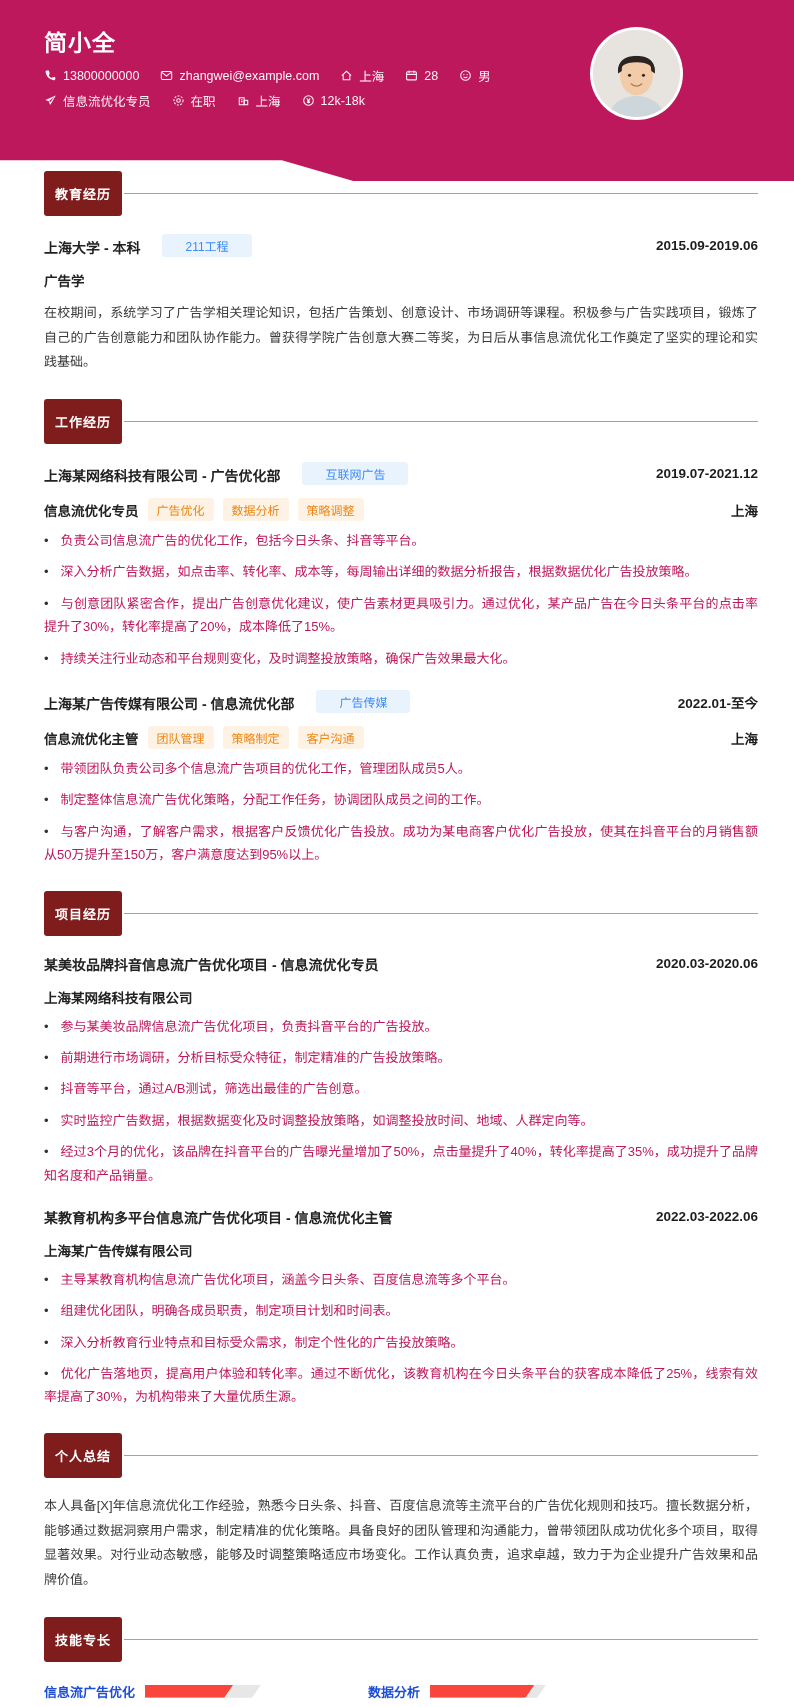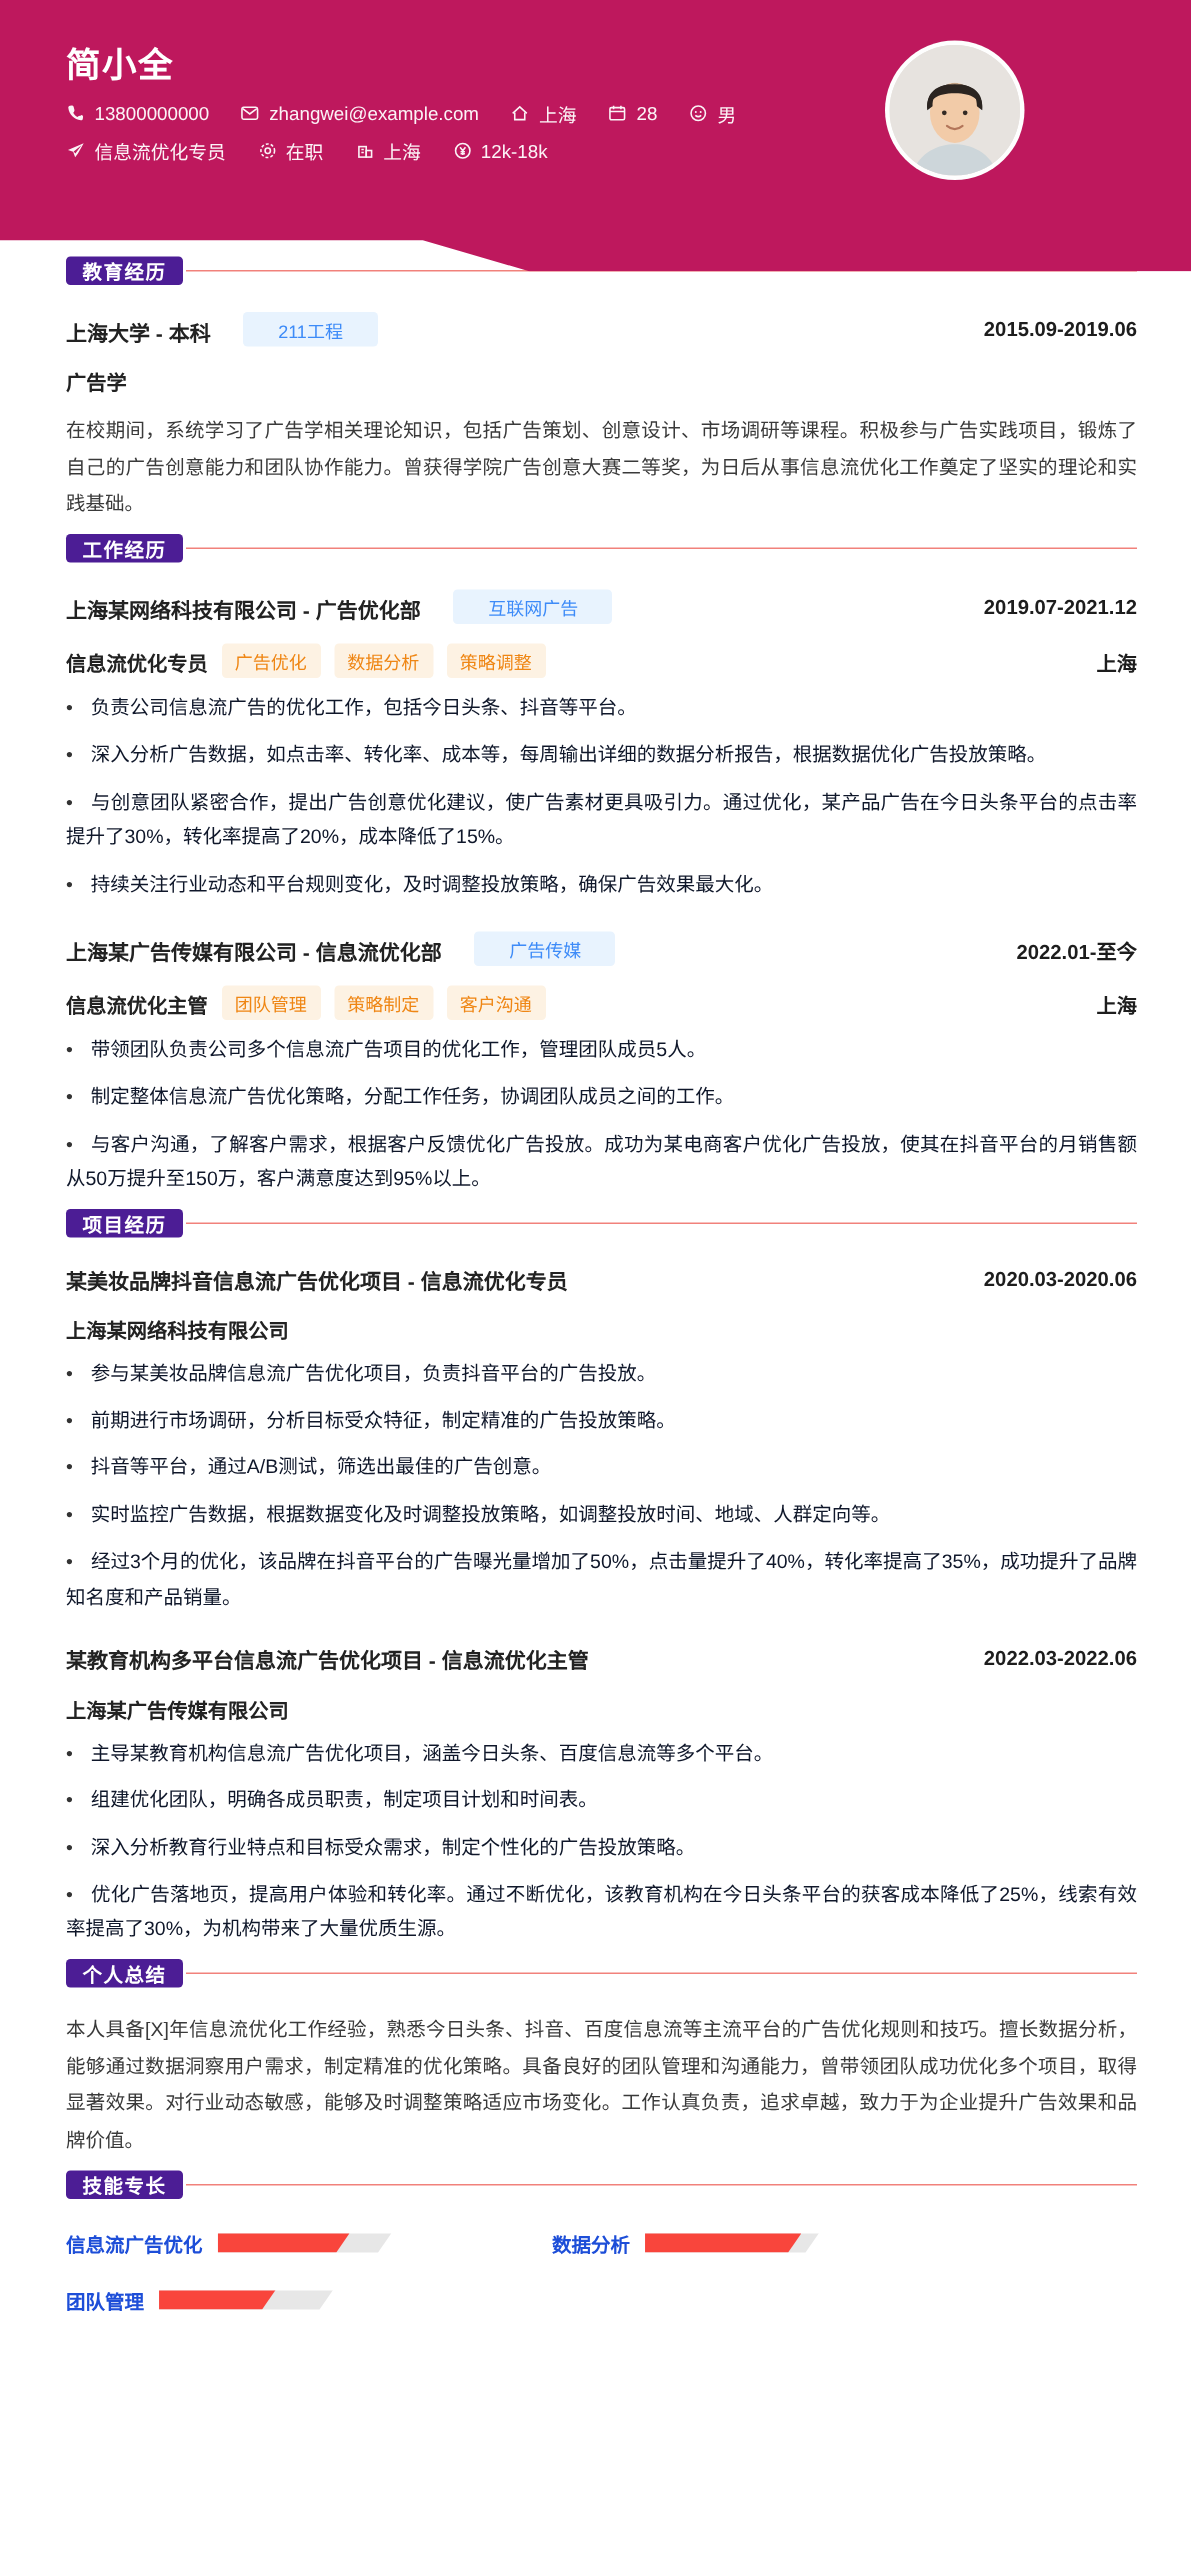--- a/index.html
+++ b/index.html
@@ -14,38 +14,38 @@
           font-size:12.5px; color:rgba(255,255,255,.95); white-space:nowrap; }
   .crow1 { top:66px; } .crow2 { top:91px; }
   .citem { display:flex; align-items:center; gap:6px; }
   .citem svg { width:13px; height:13px; flex:none; opacity:.95; }
   .avatar { position:absolute; top:27px; right:111px; width:93px; height:93px; border-radius:50%;
             border:3px solid rgba(255,255,255,.95); overflow:hidden; background:#e7e3df; }
   .avatar svg { width:100%; height:100%; display:block; }
 
   
   main { padding:0 36px 30px 44px; margin-top:-10px; }
-  .sec { margin-top:7px; }
+  .sec { margin-top:24px; }
   .sec-title { display:flex; align-items:center; }
-  .sec-badge { background:#4c1d95; color:#fff; font-size:13px; font-weight:700;
-               padding:0 11px; border-radius:3px; letter-spacing:1px; flex:none; }
+  .sec-badge { background:#7f1d1d; color:#fff; font-size:13px; font-weight:700;
+               padding:13px 11px; border-radius:3px; letter-spacing:1px; flex:none; }
   .sec-line { flex:1; height:1px; background:rgba(233,62,52,.65); margin-left:2px; }
 
   .ehead { display:flex; justify-content:space-between; align-items:center; margin-top:18px; }
   .ehead-l { display:flex; align-items:flex-end; gap:22px; }
   .ename { font-size:14px; font-weight:700; color:#222; }
   .edate, .eloc { font-size:13.5px; font-weight:700; color:#1d1d1d; }
   .tag-blue { background:#e8f3fe; color:#3d8bf8; font-size:12px; padding:3px 23px; border-radius:3px; }
   .tag-orange { background:#fdf2e3; color:#ef8614; font-size:12px; padding:3px 9px; border-radius:3px; }
   .subhead { display:flex; justify-content:space-between; align-items:center; margin-top:13px; }
   .subhead-l { display:flex; align-items:center; gap:9px; }
   .role { font-size:13.5px; font-weight:700; color:#222; }
   .para { margin-top:11px; font-size:13px; line-height:1.9; color:#3a3a3a; text-align:justify; }
   ul.blts { list-style:none; margin-top:6px; }
-  ul.blts li { font-size:13px; line-height:1.8; color:#0f172a; margin:8px 0; text-align:justify; }
+  ul.blts li { font-size:13px; line-height:1.8; color:#be185d; margin:8px 0; text-align:justify; }
   ul.blts li::before { content:"•"; margin-right:12px; color:#333; }
 
   
   .skills-grid { display:grid; grid-template-columns:324px 1fr; row-gap:19px; margin-top:20px; }
   .skill { display:flex; align-items:center; gap:10px; }
   .skill-name { font-size:13px; font-weight:700; color:#1d4ed8; flex:none; }
   .skill-bar { position:relative; width:116px; height:13px; background:#e7e7e7;
                clip-path:polygon(0 0,100% 0,calc(100% - 9px) 100%,0 100%); }
   .skill-fill { position:absolute; left:0; top:0; height:100%; background:#f9453c;
                 clip-path:polygon(0 0,100% 0,calc(100% - 9px) 100%,0 100%); }

